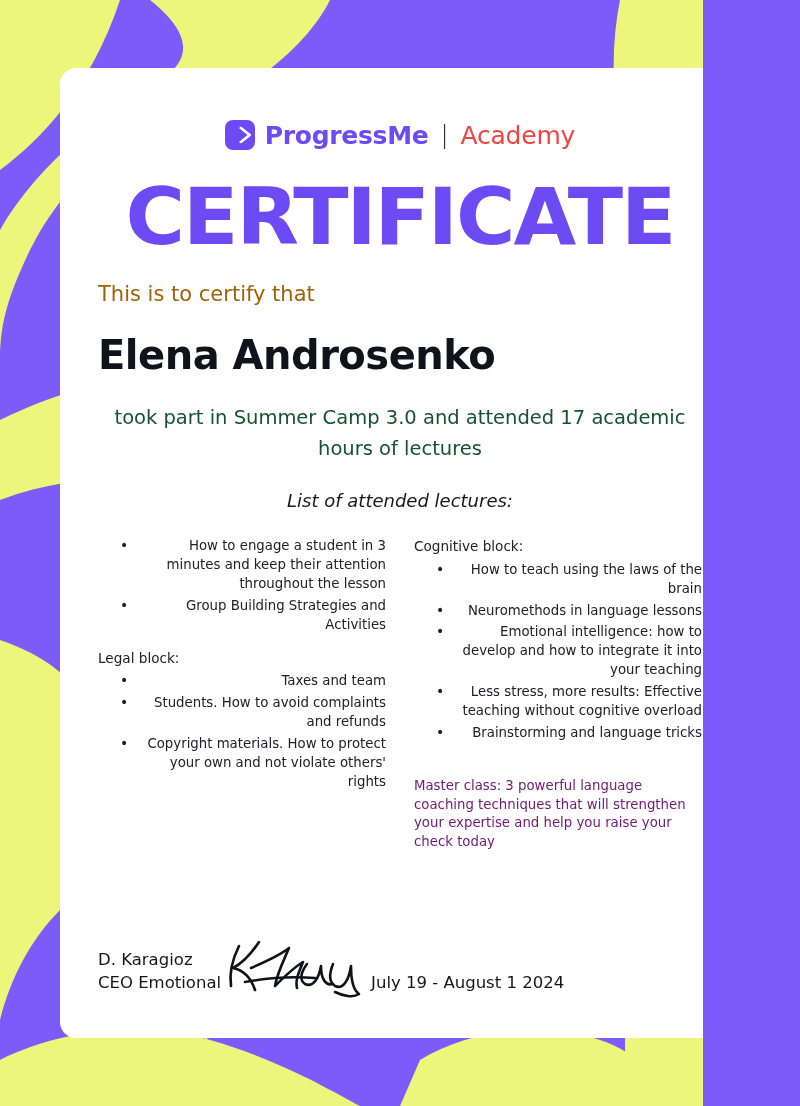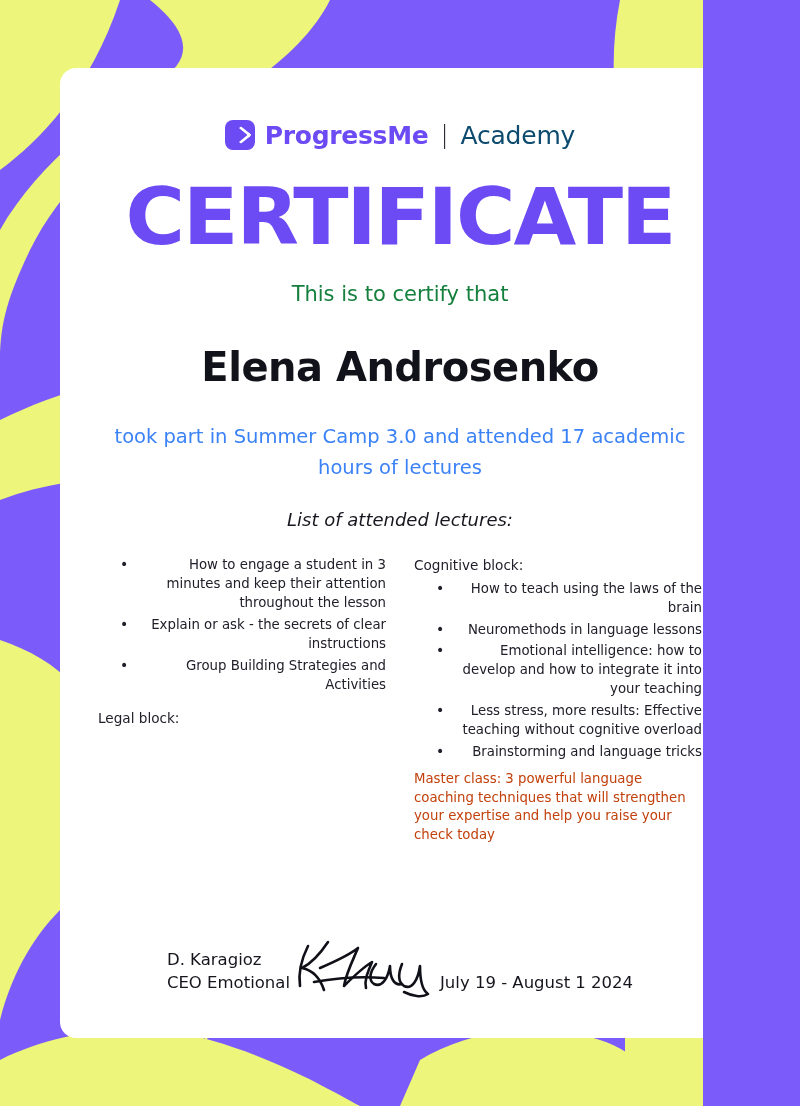--- a/index.html
+++ b/index.html
@@ -79,58 +79,57 @@
     letter-spacing: -0.3px;
   }
   .brand-sep {
     font-size: 24px;
     color: #2a2a35;
     font-weight: 300;
     margin: 0 2px;
   }
   .brand-sub {
     font-size: 25px;
-    color: #0c4a6e;
+    color: #ef4444;
     letter-spacing: -0.2px;
     text-align: center;
   }
 
   
   .title {
     margin-top: 30px;
     text-align: center;
     font-family: "DejaVu Sans", sans-serif;
     font-weight: bold;
     font-size: 78px;
     line-height: 0.95;
     letter-spacing: -2px;
     color: #6C4BF4;
     transform: scaleX(1.04);
   }
 
   .certify-line {
     margin-top: 28px;
-    text-align: center;
+    text-align: left;
     font-size: 21px;
-    color: #15803d;
+    color: #a16207;
   }
   .recipient {
-    margin-top: 38px;
-    text-align: center;
+    margin-top: 26px;
     font-size: 40px;
     font-weight: bold;
     color: #12121a;
     letter-spacing: -0.5px;
   }
   .statement {
-    margin-top: 31px;
+    margin-top: 24px;
     text-align: center;
     font-size: 19.5px;
     line-height: 1.6;
-    color: #3b82f6;
+    color: #14532d;
     padding: 0 6px;
   }
   .lectures-head {
     margin-top: 26px;
     text-align: center;
     font-size: 18px;
     color: #17171f;
     font-style: italic;
   }
 
@@ -167,35 +166,35 @@
     position: absolute;
     left: 0;
     top: -1px;
     color: #20202a;
     font-size: 14px;
   }
   .gap-block {
     margin-top: 14px;
   }
   .masterclass {
-    margin-top: 8px;
+    margin-top: 34px;
     font-size: 13.3px;
     line-height: 1.42;
-    color: #c2410c;
+    color: #701a75;
   }
 
   
   .footer {
     position: absolute;
     left: 38px;
     right: 38px;
     bottom: 44px;
     display: flex;
     align-items: flex-end;
-    justify-content: center;
+    justify-content: flex-start;
   }
   .signer {
     font-size: 16.5px;
     line-height: 1.4;
     color: #15151d;
   }
   .signature {
     flex: none;
     margin-bottom: -6px;
   }
@@ -240,25 +239,29 @@
     <div class="certify-line">This is to certify that</div>
     <div class="recipient">Elena Androsenko</div>
     <div class="statement">took part in Summer Camp 3.0 and attended 17 academic hours of lectures</div>
     <div class="lectures-head">List of attended lectures:</div>
 
     <div class="columns">
 
       <div class="col">
         <ul class="bullets">
           <li>How to engage a student in 3 minutes and keep their attention throughout the lesson</li>
-          <li>Explain or ask - the secrets of clear instructions</li>
           <li>Group Building Strategies and Activities</li>
         </ul>
 
         <div class="block-title gap-block">Legal block:</div>
+        <ul class="bullets">
+          <li>Taxes and team</li>
+          <li>Students. How to avoid complaints and refunds</li>
+          <li>Copyright materials. How to protect your own and not violate others' rights</li>
+        </ul>
       </div>
 
       <div class="col">
         <div class="block-title">Cognitive block:</div>
         <ul class="bullets">
           <li>How to teach using the laws of the brain</li>
           <li>Neuromethods in language lessons</li>
           <li>Emotional intelligence: how to develop and how to integrate it into your teaching</li>
           <li>Less stress, more results: Effective teaching without cognitive overload</li>
           <li>Brainstorming and language tricks</li>

